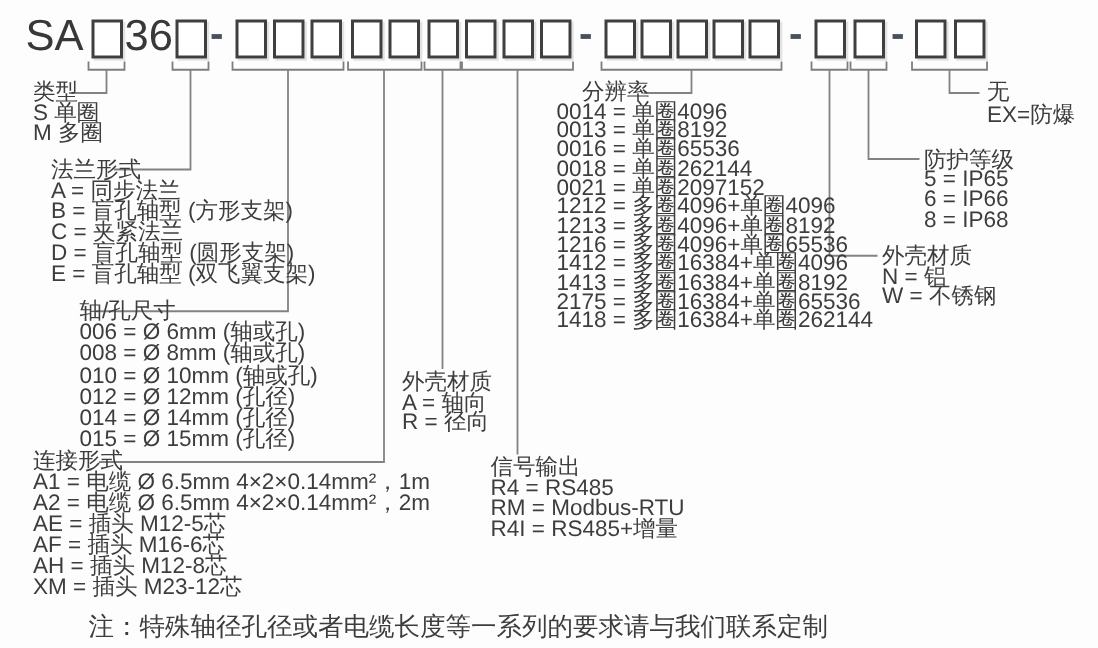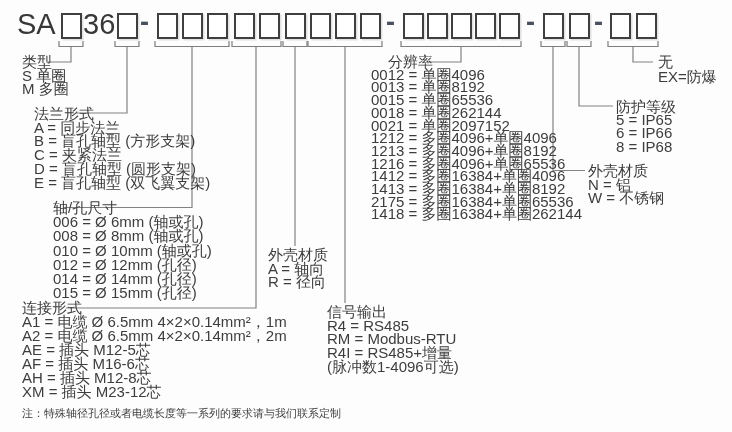--- a/index.html
+++ b/index.html
@@ -9,21 +9,21 @@
   }
   .code-text{position:absolute;top:9px;font-size:29px;line-height:31px;color:#383838;letter-spacing:0;}
   .box{
     position:absolute;top:13px;width:21px;height:26px;box-sizing:border-box;
     border:2.5px solid #3f3f3f;background:#fff;box-shadow:1.5px 1.5px 0 #e2e2e2;
   }
   .dash{position:absolute;top:2px;font-size:27px;font-weight:bold;color:#47505c;line-height:40px;}
   .sec{position:absolute;font-size:15px;line-height:14px;white-space:nowrap;}
   .sec div{height:auto;}
   svg.overlay{position:absolute;left:0;top:0;pointer-events:none;}
-  .note{position:absolute;font-size:11px;color:#3d3d3d;white-space:nowrap;}
+  .note{position:absolute;font-size:17px;color:#3d3d3d;white-space:nowrap;margin-left:37px;}
 </style>
 </head>
 <body>
 
 <div id="stage">
 
   <span class="code-text" style="left:17px;">SA</span>
   <span class="code-text" style="left:83px;">36</span>
 
   <div class="box" style="left:61px;"></div>
@@ -118,28 +118,27 @@
     <div>外壳材质</div>
     <div>A = 轴向</div>
     <div>R = 径向</div>
   </div>
 
   <div class="sec" style="left:327px;top:305px;line-height:13.7px;">
     <div>信号输出</div>
     <div>R4 = RS485</div>
     <div>RM = Modbus-RTU</div>
     <div>R4I = RS485+增量</div>
-    <div>(脉冲数1-4096可选)</div>
   </div>
 
   <div class="sec" style="left:371px;top:56px;line-height:12.7px;">
     <div style="margin-left:17px;">分辨率</div>
-    <div>0012 = 单圈4096</div>
+    <div>0014 = 单圈4096</div>
     <div>0013 = 单圈8192</div>
-    <div>0015 = 单圈65536</div>
+    <div>0016 = 单圈65536</div>
     <div>0018 = 单圈262144</div>
     <div>0021 = 单圈2097152</div>
     <div>1212 = 多圈4096+单圈4096</div>
     <div>1213 = 多圈4096+单圈8192</div>
     <div>1216 = 多圈4096+单圈65536</div>
     <div>1412 = 多圈16384+单圈4096</div>
     <div>1413 = 多圈16384+单圈8192</div>
     <div>2175 = 多圈16384+单圈65536</div>
     <div>1418 = 多圈16384+单圈262144</div>
   </div>

